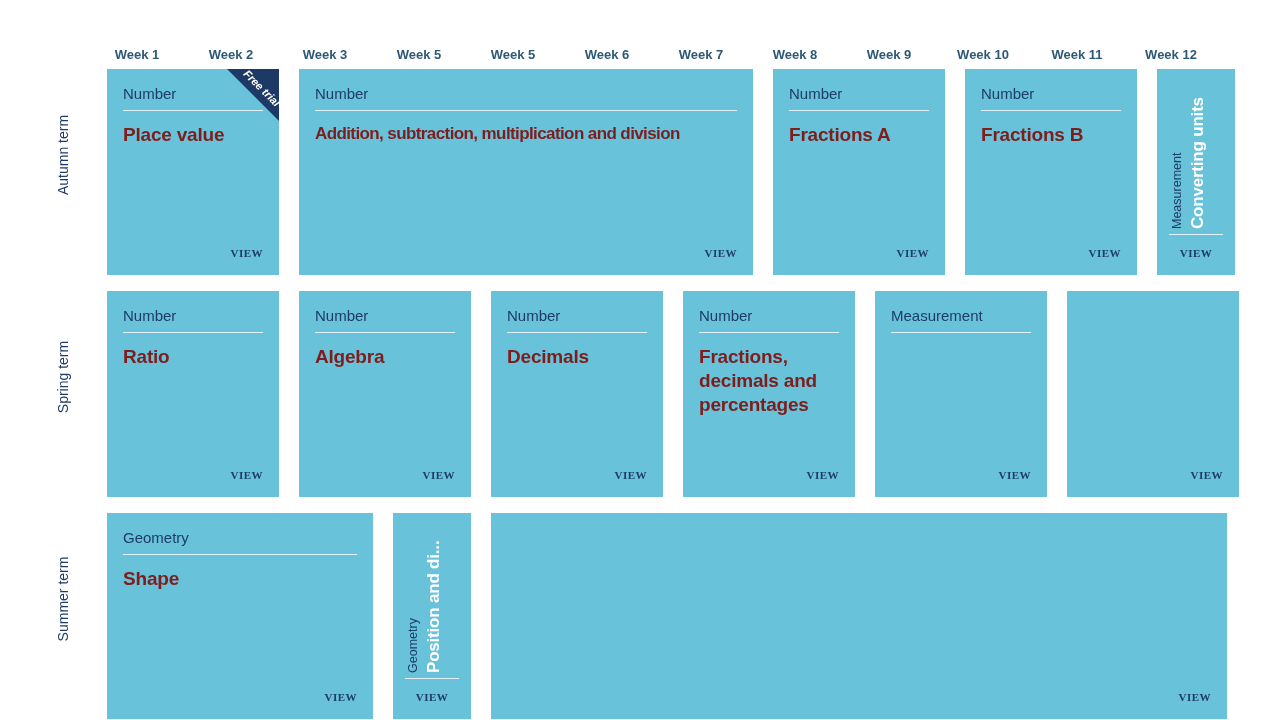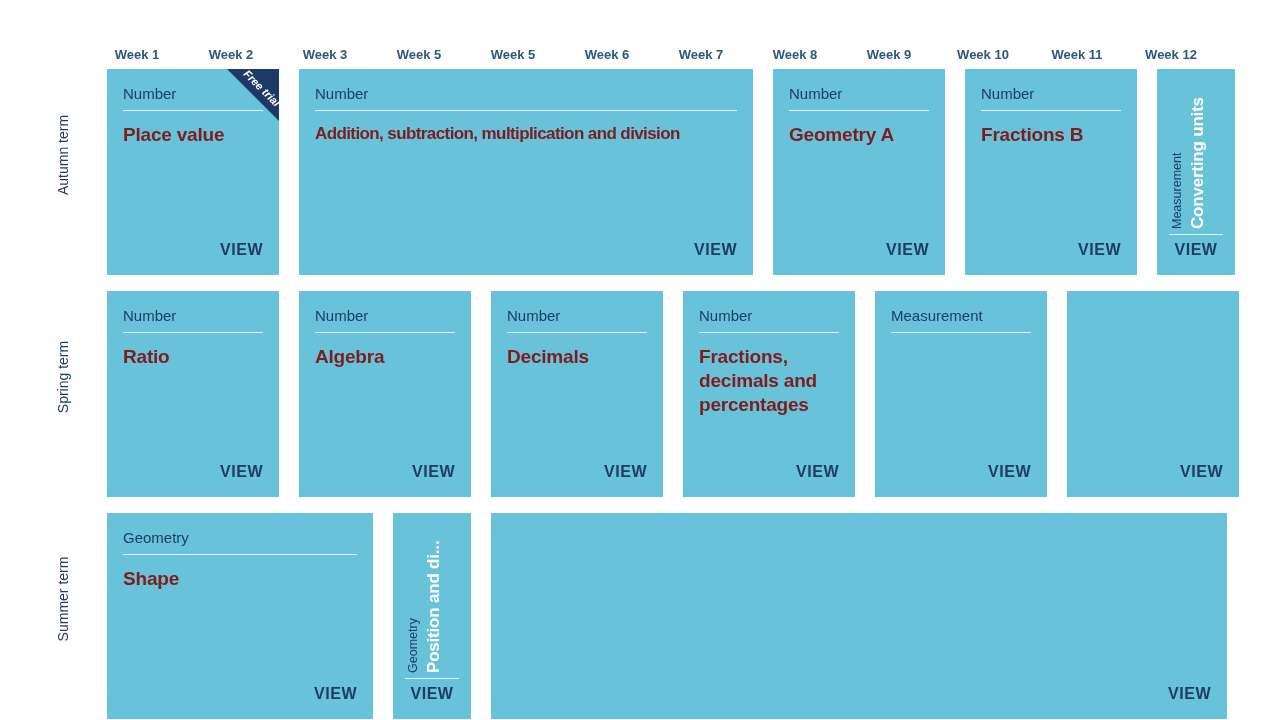--- a/index.html
+++ b/index.html
@@ -81,24 +81,25 @@
     letter-spacing: -0.6px;
     white-space: nowrap;
   }
   .card--plain .title { padding-top: 6px; }
 
   .view {
     position: absolute;
     right: 16px; bottom: 16px;
     color: #1e3c66;
     font-weight: 700;
-    font-size: 16px;
+    font-size: 11px;
     letter-spacing: 0.5px;
     text-decoration: none;
     cursor: pointer;
+    font-family: Liberation Serif, serif;
   }
 
   
   .ribbon {
     position: absolute;
     top: 0; right: 0;
     width: 52px; height: 52px;
   }
   .ribbon::before {
     content: "";
@@ -188,21 +189,21 @@
       </div>
 
       <div class="card" style="width:454px">
         <div class="cat">Number</div>
         <div class="title title--long">Addition, subtraction, multiplication and division</div>
         <a class="view">VIEW</a>
       </div>
 
       <div class="card" style="width:172px">
         <div class="cat">Number</div>
-        <div class="title">Geometry A</div>
+        <div class="title">Fractions A</div>
         <a class="view">VIEW</a>
       </div>
 
       <div class="card" style="width:172px">
         <div class="cat">Number</div>
         <div class="title">Fractions B</div>
         <a class="view">VIEW</a>
       </div>
 
       <div class="card card--vert" style="width:78px">

